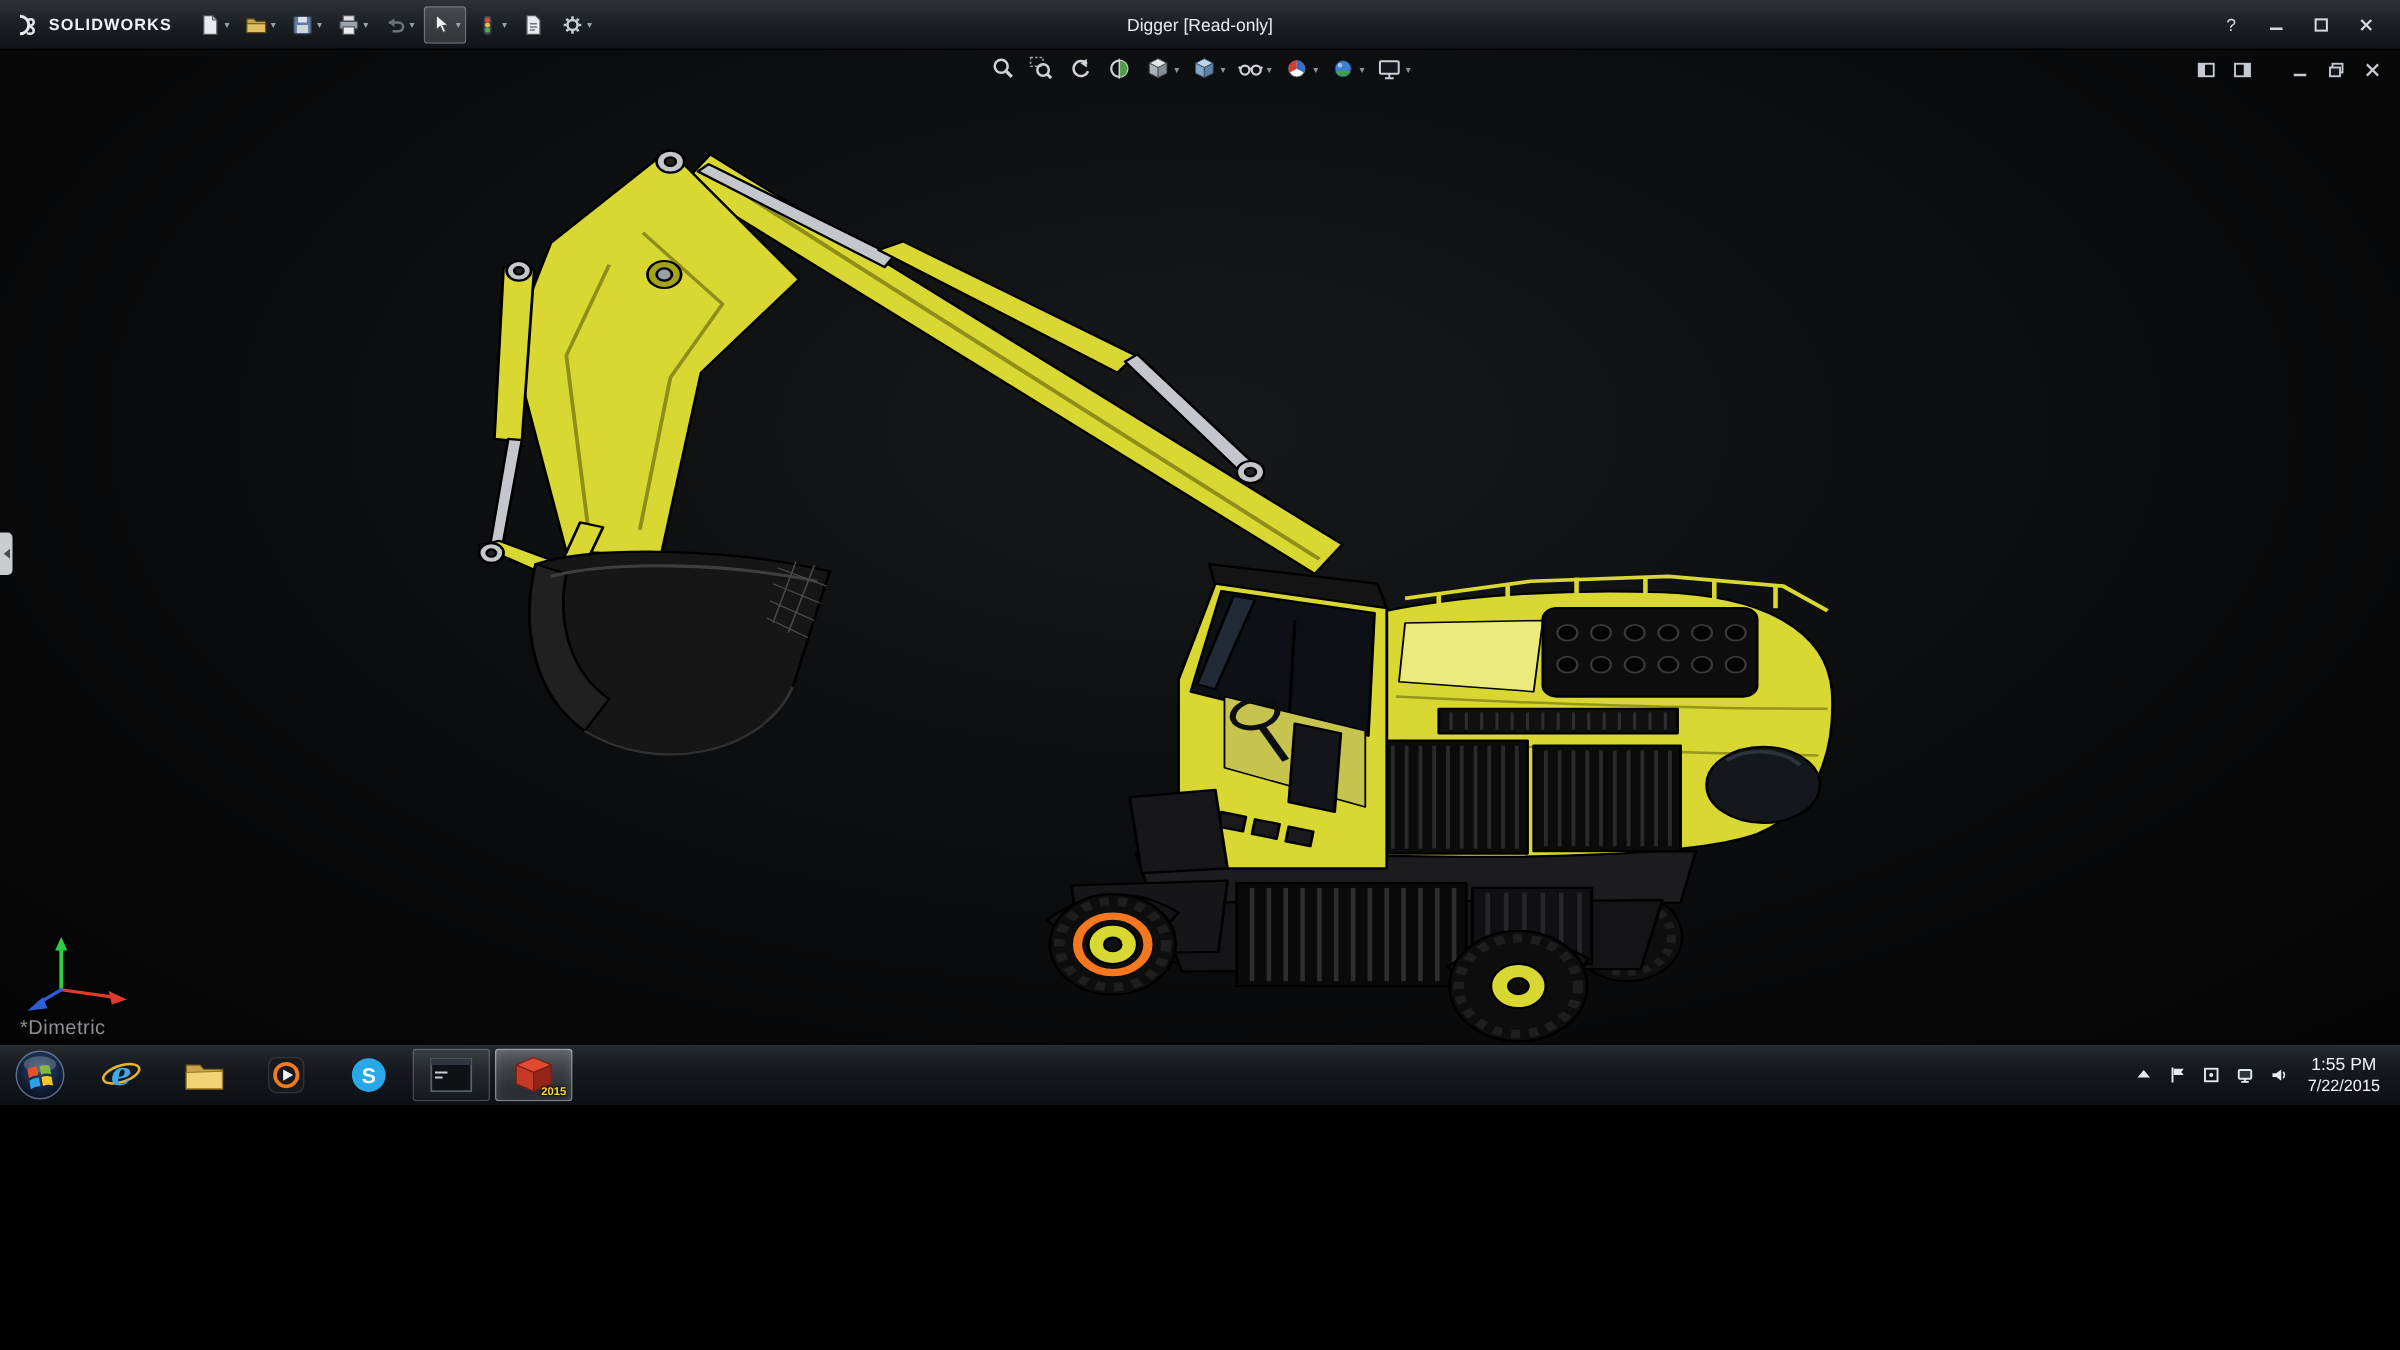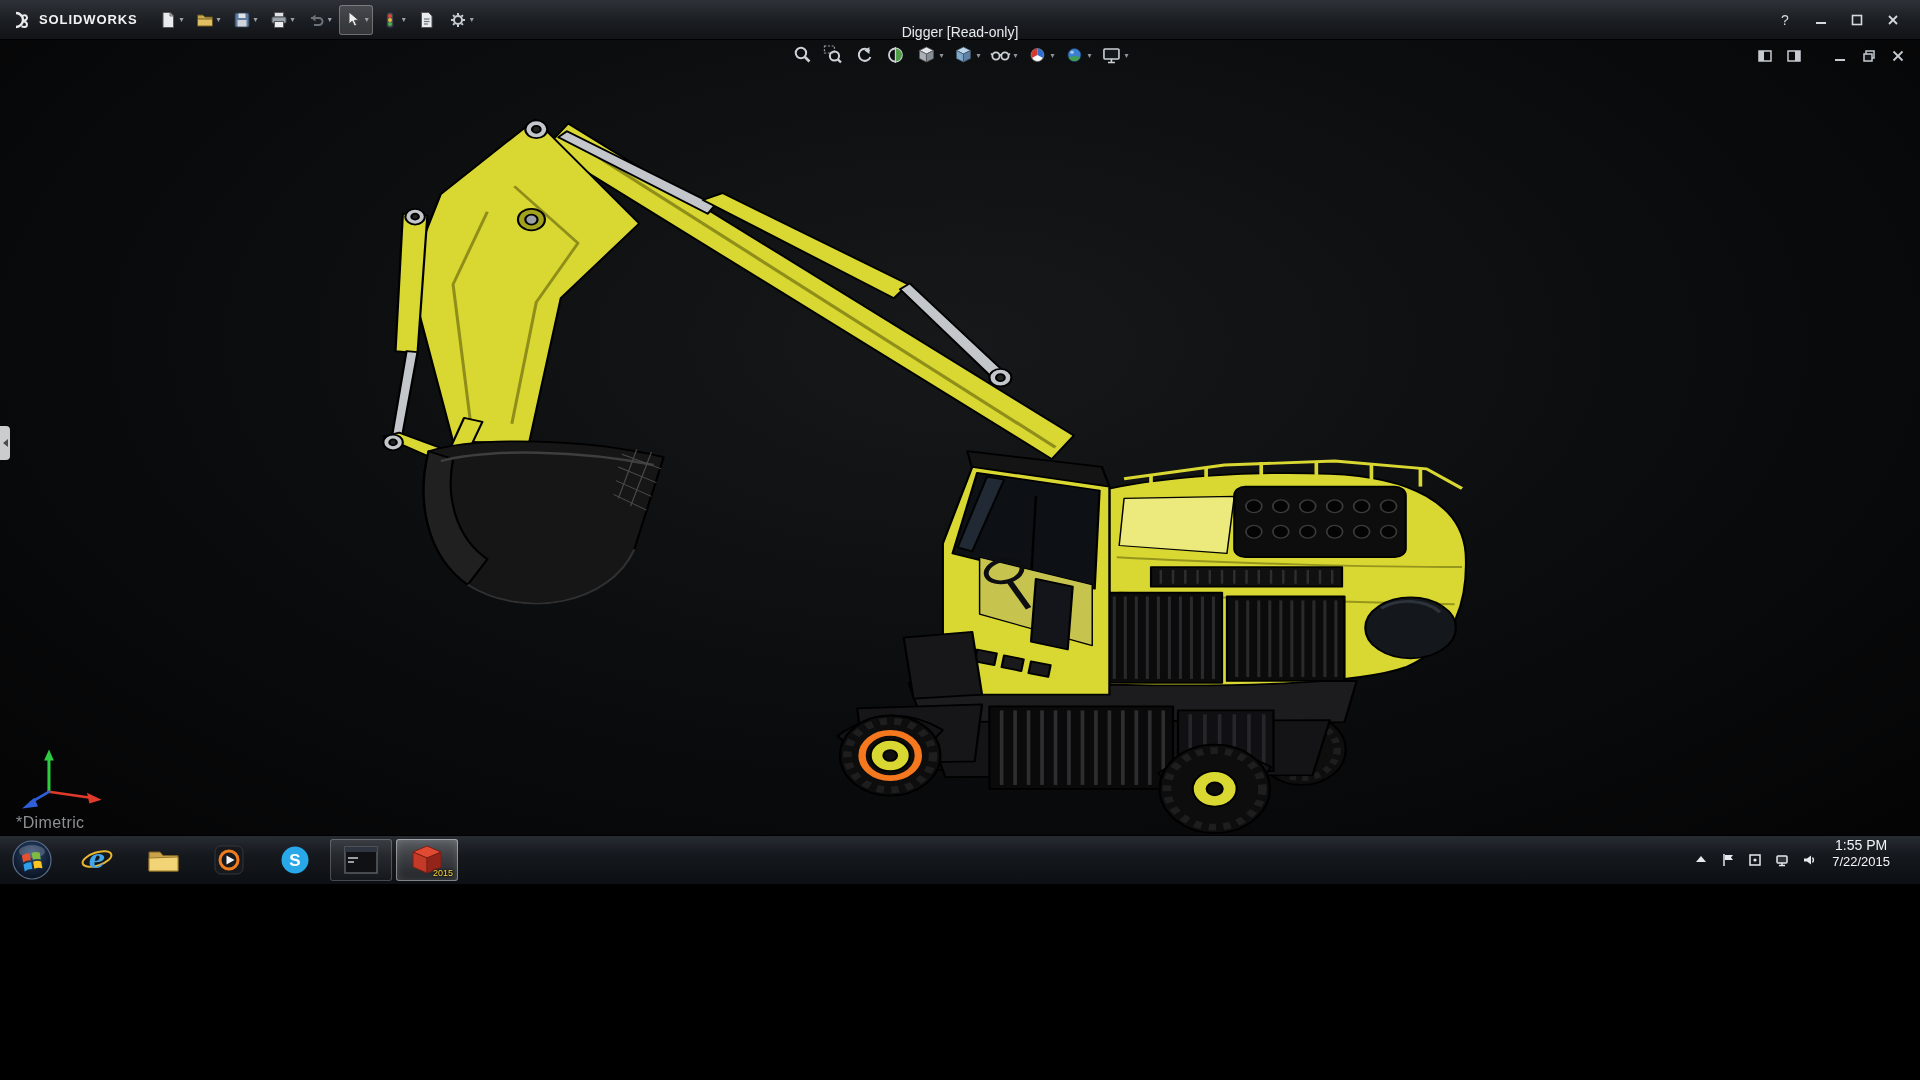--- a/index.html
+++ b/index.html
@@ -22,21 +22,21 @@
 
   
   .titlebar{height:40px;flex:0 0 40px;background:linear-gradient(#2e3238,#1a1d21 55%,#111317);
     display:flex;align-items:center;color:#dfe3e8;position:relative;border-bottom:1px solid #000}
   .brand{display:flex;align-items:center;gap:7px;padding:0 16px 0 10px}
   .brand-text{font-size:13px;font-weight:bold;letter-spacing:.9px;color:#f0f2f4}
   .qat{display:flex;align-items:center;gap:3px}
   .qbtn{display:flex;align-items:center;padding:3px 4px;border-radius:3px;height:30px}
   .qbtn .dd{font-size:8px;color:#9aa0a8;margin-left:2px}
   .qbtn.pressed{background:rgba(255,255,255,.14);box-shadow:inset 0 0 0 1px rgba(255,255,255,.28)}
-  .doc-title{position:absolute;left:50%;top:12px;transform:translateX(-50%);height:40px;line-height:40px;
+  .doc-title{position:absolute;left:50%;top:0;transform:translateX(-50%);height:40px;line-height:40px;
     font-size:14px;color:#e8ebee;white-space:nowrap}
   .win-controls{margin-left:auto;display:flex;align-items:center;gap:6px;padding-right:12px}
   .wbtn{width:30px;height:24px;display:flex;align-items:center;justify-content:center;
     color:#d6dade;font-size:14px}
 
   
   .viewport{flex:1 1 auto;position:relative;overflow:hidden;
     background:radial-gradient(ellipse at 50% 38%,#17181a 0%,#0b0c0d 55%,#040405 100%)}
   .scene{position:absolute;inset:0;width:100%;height:100%;display:block}
   .hud{position:absolute;top:3px;left:50%;transform:translateX(-50%);
@@ -53,23 +53,23 @@
   
   .taskbar{height:49px;flex:0 0 49px;background:linear-gradient(#272c33,#15181d 40%,#0c0f13);
     border-top:1px solid #000;display:flex;align-items:stretch;position:relative}
   .orb{width:64px;display:flex;align-items:center;justify-content:center;background:none;border:none}
   .tbtn{width:62px;display:flex;align-items:center;justify-content:center;position:relative;
     margin:3px 2px;border-radius:3px}
   .tbtn.running{background:linear-gradient(rgba(255,255,255,.10),rgba(255,255,255,.03));
     box-shadow:inset 0 0 0 1px rgba(255,255,255,.22)}
   .tbtn.active{background:linear-gradient(rgba(255,255,255,.24),rgba(255,255,255,.08));
     box-shadow:inset 0 0 0 1px rgba(255,255,255,.38),inset 0 0 10px rgba(255,255,255,.18)}
-  .sw-badge{position:absolute;right:5px;bottom:3px;font-size:9px;font-weight:normal;color:#ffd93c;
+  .sw-badge{position:absolute;right:5px;bottom:3px;font-size:9px;font-weight:bold;color:#ffd93c;
     text-shadow:0 0 2px #000,0 0 2px #000}
-  .tray{margin-left:auto;display:flex;gap:11px;padding-right:30px}
+  .tray{margin-left:auto;display:flex;align-items:center;gap:11px;padding-right:16px}
   .tray-btn{display:flex;align-items:center;justify-content:center}
   .clock{color:#f2f4f6;font-size:14px;text-align:center;line-height:1.3;padding-left:4px}
   .clock .date{font-size:13px}
 
   
   .yel{fill:var(--excavator-yellow,#d9d832)}
   .yeld{fill:var(--excavator-yellow-dark,#a3a21d)}
   .yell{fill:var(--excavator-yellow-light,#ecea7d)}
   .met{fill:var(--metal-gray,#c3c7cb)}
 </style>

